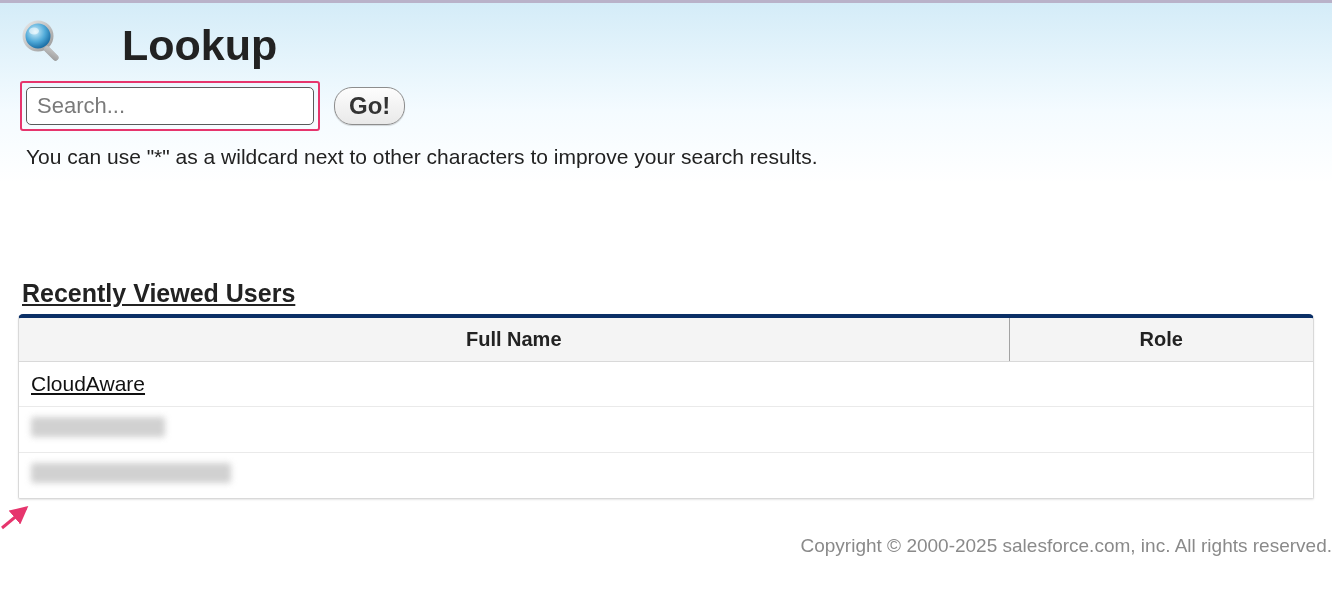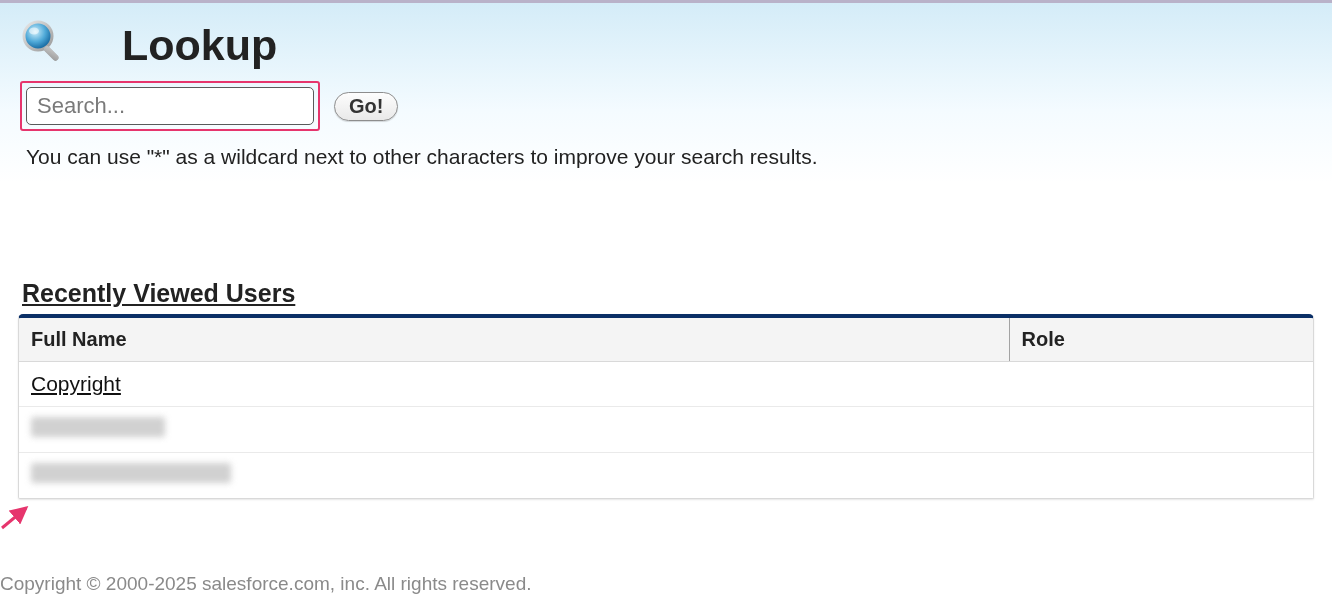--- a/index.html
+++ b/index.html
@@ -61,23 +61,23 @@
     color: #333;
     padding: 0 10px;
     border: 1px solid #5a5a5a;
     border-radius: 5px;
     background: #fff;
     outline: none;
   }
   .search-input::placeholder { color: #7a7a7a; }
   .go-button {
     margin-left: 14px;
-    height: 29px;
+    height: 38px;
     padding: 0 14px;
-    font-size: 20px;
+    font-size: 24px;
     font-weight: 700;
     color: #333;
     background: linear-gradient(to bottom, #fdfdfd, #e9e9e9);
     border: 1px solid #8d8d8d;
     border-radius: 18px;
     cursor: pointer;
     box-shadow: 0 1px 1px rgba(0,0,0,0.15);
   }
   .hint-text {
     font-size: 21px;
@@ -108,21 +108,21 @@
   }
   .table {
     width: 100%;
     border-collapse: collapse;
   }
   .table thead th {
     background: #f4f4f4;
     font-size: 20px;
     font-weight: 700;
     color: #222;
-    text-align: left;
+    text-align: center;
     padding: 10px 12px;
     border-bottom: 1px solid #d9d9d9;
   }
   .table thead th + th {
     border-left: 1px solid #a3a3a3;
   }
   .table tbody td {
     font-size: 21px;
     color: #222;
     padding: 10px 12px;
@@ -139,24 +139,24 @@
     display: inline-block;
     height: 20px;
     background: #c9c9c9;
     filter: blur(3px);
     border-radius: 2px;
     opacity: 0.85;
   }
   .col-fullname { width: 990px; }
   .col-role { width: auto; }
   .footer {
-    text-align: left;
+    text-align: right;
     font-size: 19px;
     color: #8a8a8a;
-    margin-top: 74px;
+    margin-top: 36px;
   }
   .arrow-annot {
     position: absolute;
     left: 0px;
     top: 502px;
     pointer-events: none;
   }
 </style>
 </head>
 <body>
@@ -203,21 +203,21 @@
     <div class="table-wrap">
       <table class="table">
         <thead>
           <tr>
             <th class="col-fullname">Full Name</th>
             <th class="col-role">Role</th>
           </tr>
         </thead>
         <tbody>
             <tr>
-              <td><span class="link-cell">Copyright</span></td>
+              <td><span class="link-cell">CloudAware</span></td>
               <td></td>
             </tr>
             <tr>
               <td><span class="blurred" style="width: 134px;"></span></td>
               <td></td>
             </tr>
             <tr>
               <td><span class="blurred" style="width: 200px;"></span></td>
               <td></td>
             </tr>

